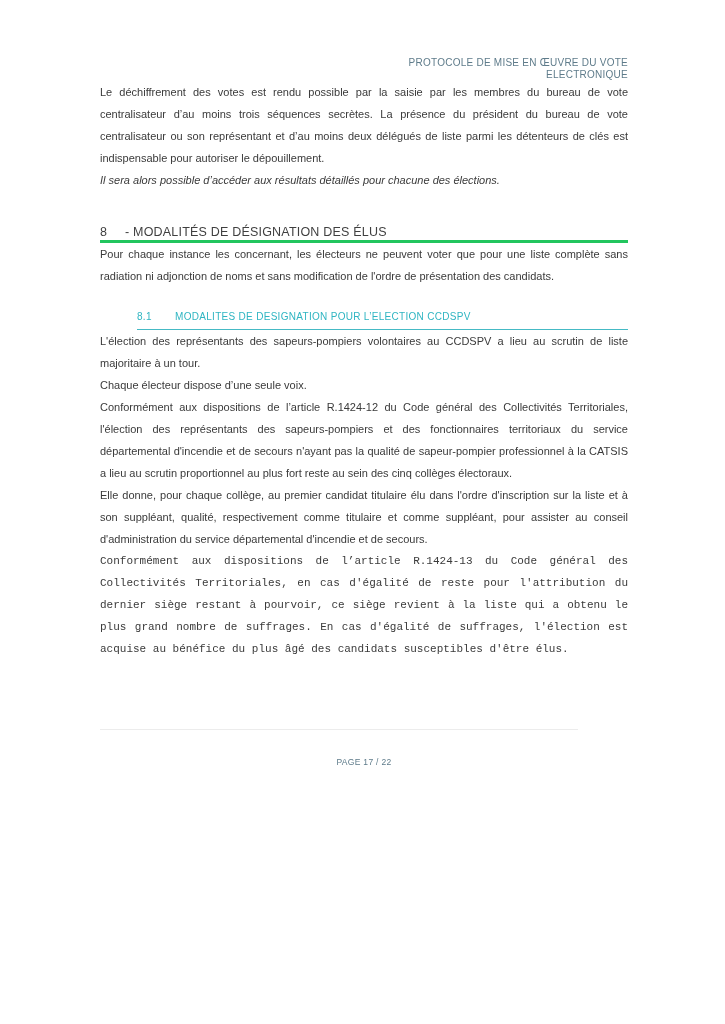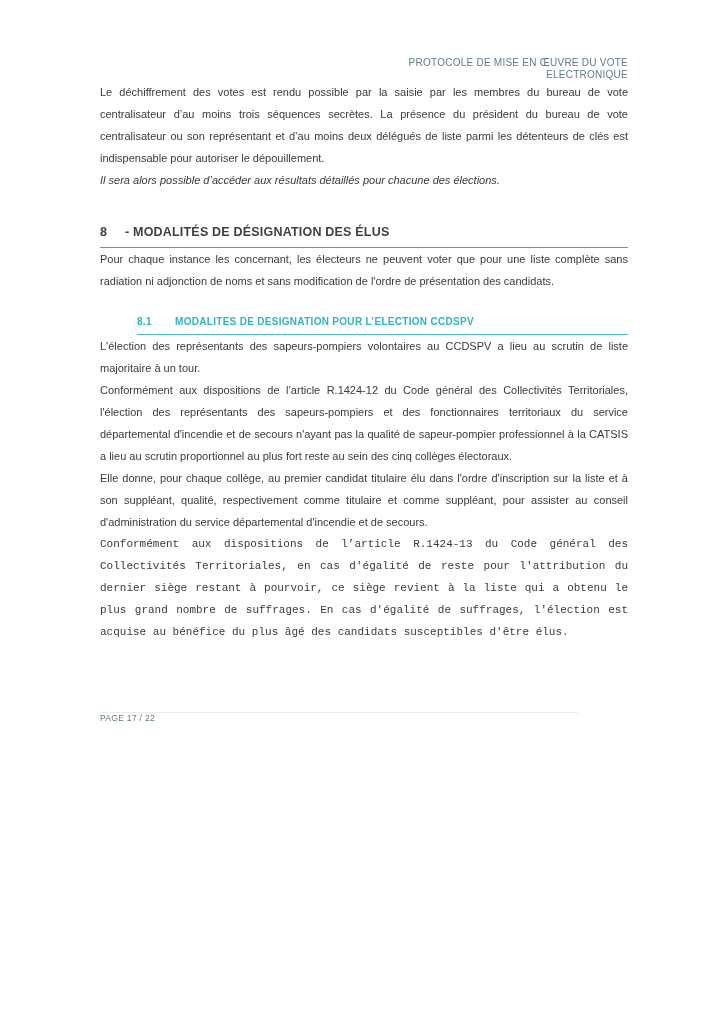--- a/index.html
+++ b/index.html
@@ -48,49 +48,49 @@
   .p5 { margin-top: 9px; }
   .p6 { margin-top: 17px; }
   .p7 { margin-top: 13px; }
   .p8 { margin-top: 6px; }
   .p9 { margin-top: 10px; font-family: Liberation Mono, monospace; }
   
   .sec {
     margin: 34px 0 0 0;
     font-size: 12.5px;
     line-height: 15px;
-    font-weight: 700;
+    font-weight: 400;
     color: #3f3f3f;
     letter-spacing: 0.2px;
-    padding-bottom: 7px;
-    border-bottom: 1px solid #22c55e;
+    border-bottom: 3px solid #22c55e;
   }
   .sec .sec-num { display: inline-block; width: 25px; }
   
   .sub {
     margin: 24px 0 0 37px;
     font-size: 10px;
     line-height: 12px;
-    font-weight: 700;
+    font-weight: 400;
     color: #2fb5c2;
     letter-spacing: 0.3px;
     padding-bottom: 6px;
     border-bottom: 1px solid #45bac5;
   }
   .sub.s82 { margin-top: 26px; }
   .sub .sub-num { display: inline-block; width: 38px; }
   
   .footer-rule {
     margin-top: 69px;
     width: 478px;
     height: 1px;
     background: #ececec;
   }
   .footer-text {
-    text-align: left;
+    margin-top: 27px;
+    text-align: center;
     font-size: 8.5px;
     line-height: 11px;
     color: #5e7b8a;
     letter-spacing: 0.3px;
   }
 </style>
 </head>
 <body>
 
 <div class="page">
@@ -106,20 +106,21 @@
     <p class="body-p p2">Il sera alors possible d’accéder aux résultats détaillés pour chacune des élections.</p>
 
     <h2 class="sec"><span class="sec-num">8</span><span class="sec-title">- MODALITÉS DE DÉSIGNATION DES ÉLUS</span></h2>
 
     <p class="body-p p3">Pour chaque instance les concernant, les électeurs ne peuvent voter que pour une liste complète sans radiation ni adjonction de noms et sans modification de l'ordre de présentation des candidats.</p>
 
     <h3 class="sub s81"><span class="sub-num">8.1</span><span class="sub-title">MODALITES DE DESIGNATION POUR L’ELECTION CCDSPV</span></h3>
 
     <p class="body-p p4">L'élection des représentants des sapeurs-pompiers volontaires au CCDSPV a lieu au scrutin de liste majoritaire à un tour.</p>
 
+    <p class="body-p p5">Chaque électeur dispose d’une seule voix.</p>
 
 
 
     <p class="body-p p7">Conformément aux dispositions de l’article R.1424-12 du Code général des Collectivités Territoriales, l'élection des représentants des sapeurs-pompiers et des fonctionnaires territoriaux du service départemental d'incendie et de secours n'ayant pas la qualité de sapeur-pompier professionnel à la CATSIS a lieu au scrutin proportionnel au plus fort reste au sein des cinq collèges électoraux.</p>
 
     <p class="body-p p8">Elle donne, pour chaque collège, au premier candidat titulaire élu dans l'ordre d'inscription sur la liste et à son suppléant, qualité, respectivement comme titulaire et comme suppléant, pour assister au conseil d'administration du service départemental d'incendie et de secours.</p>
 
     <p class="body-p p9">Conformément aux dispositions de l’article R.1424-13 du Code général des Collectivités Territoriales, en cas d'égalité de reste pour l'attribution du dernier siège restant à pourvoir, ce siège revient à la liste qui a obtenu le plus grand nombre de suffrages. En cas d'égalité de suffrages, l'élection est acquise au bénéfice du plus âgé des candidats susceptibles d'être élus.</p>
 
     <div class="footer-rule"></div>

